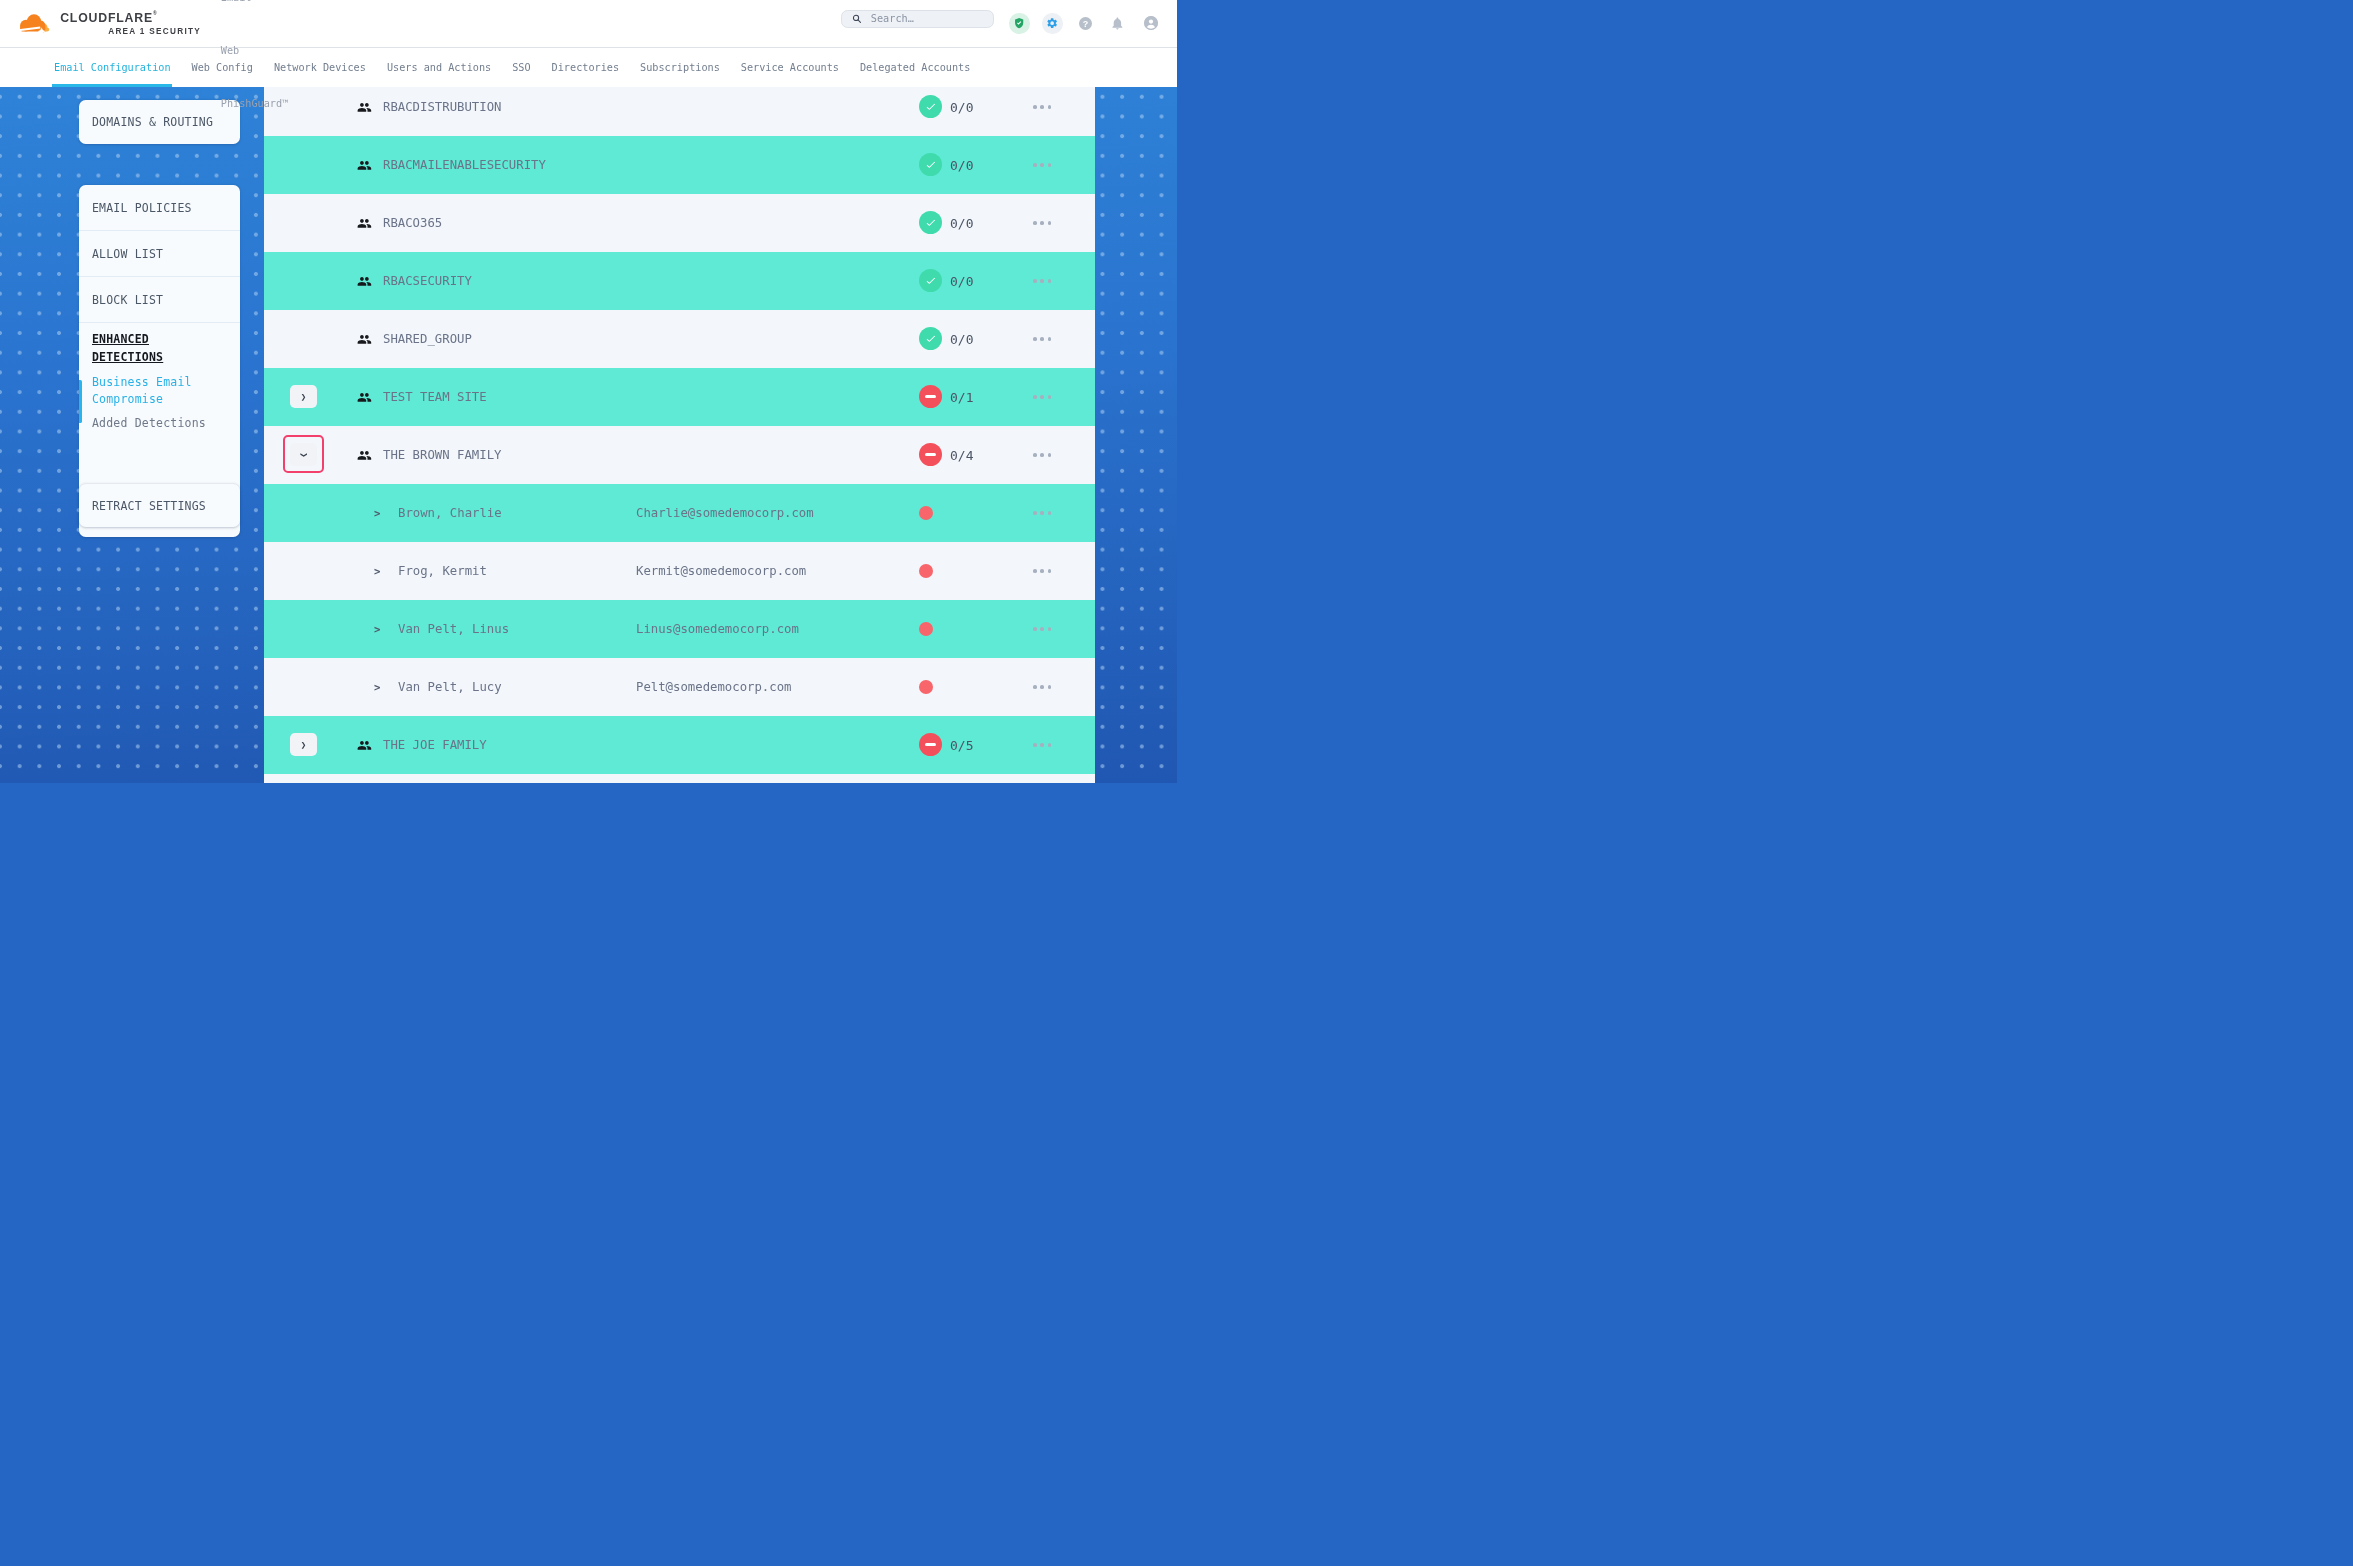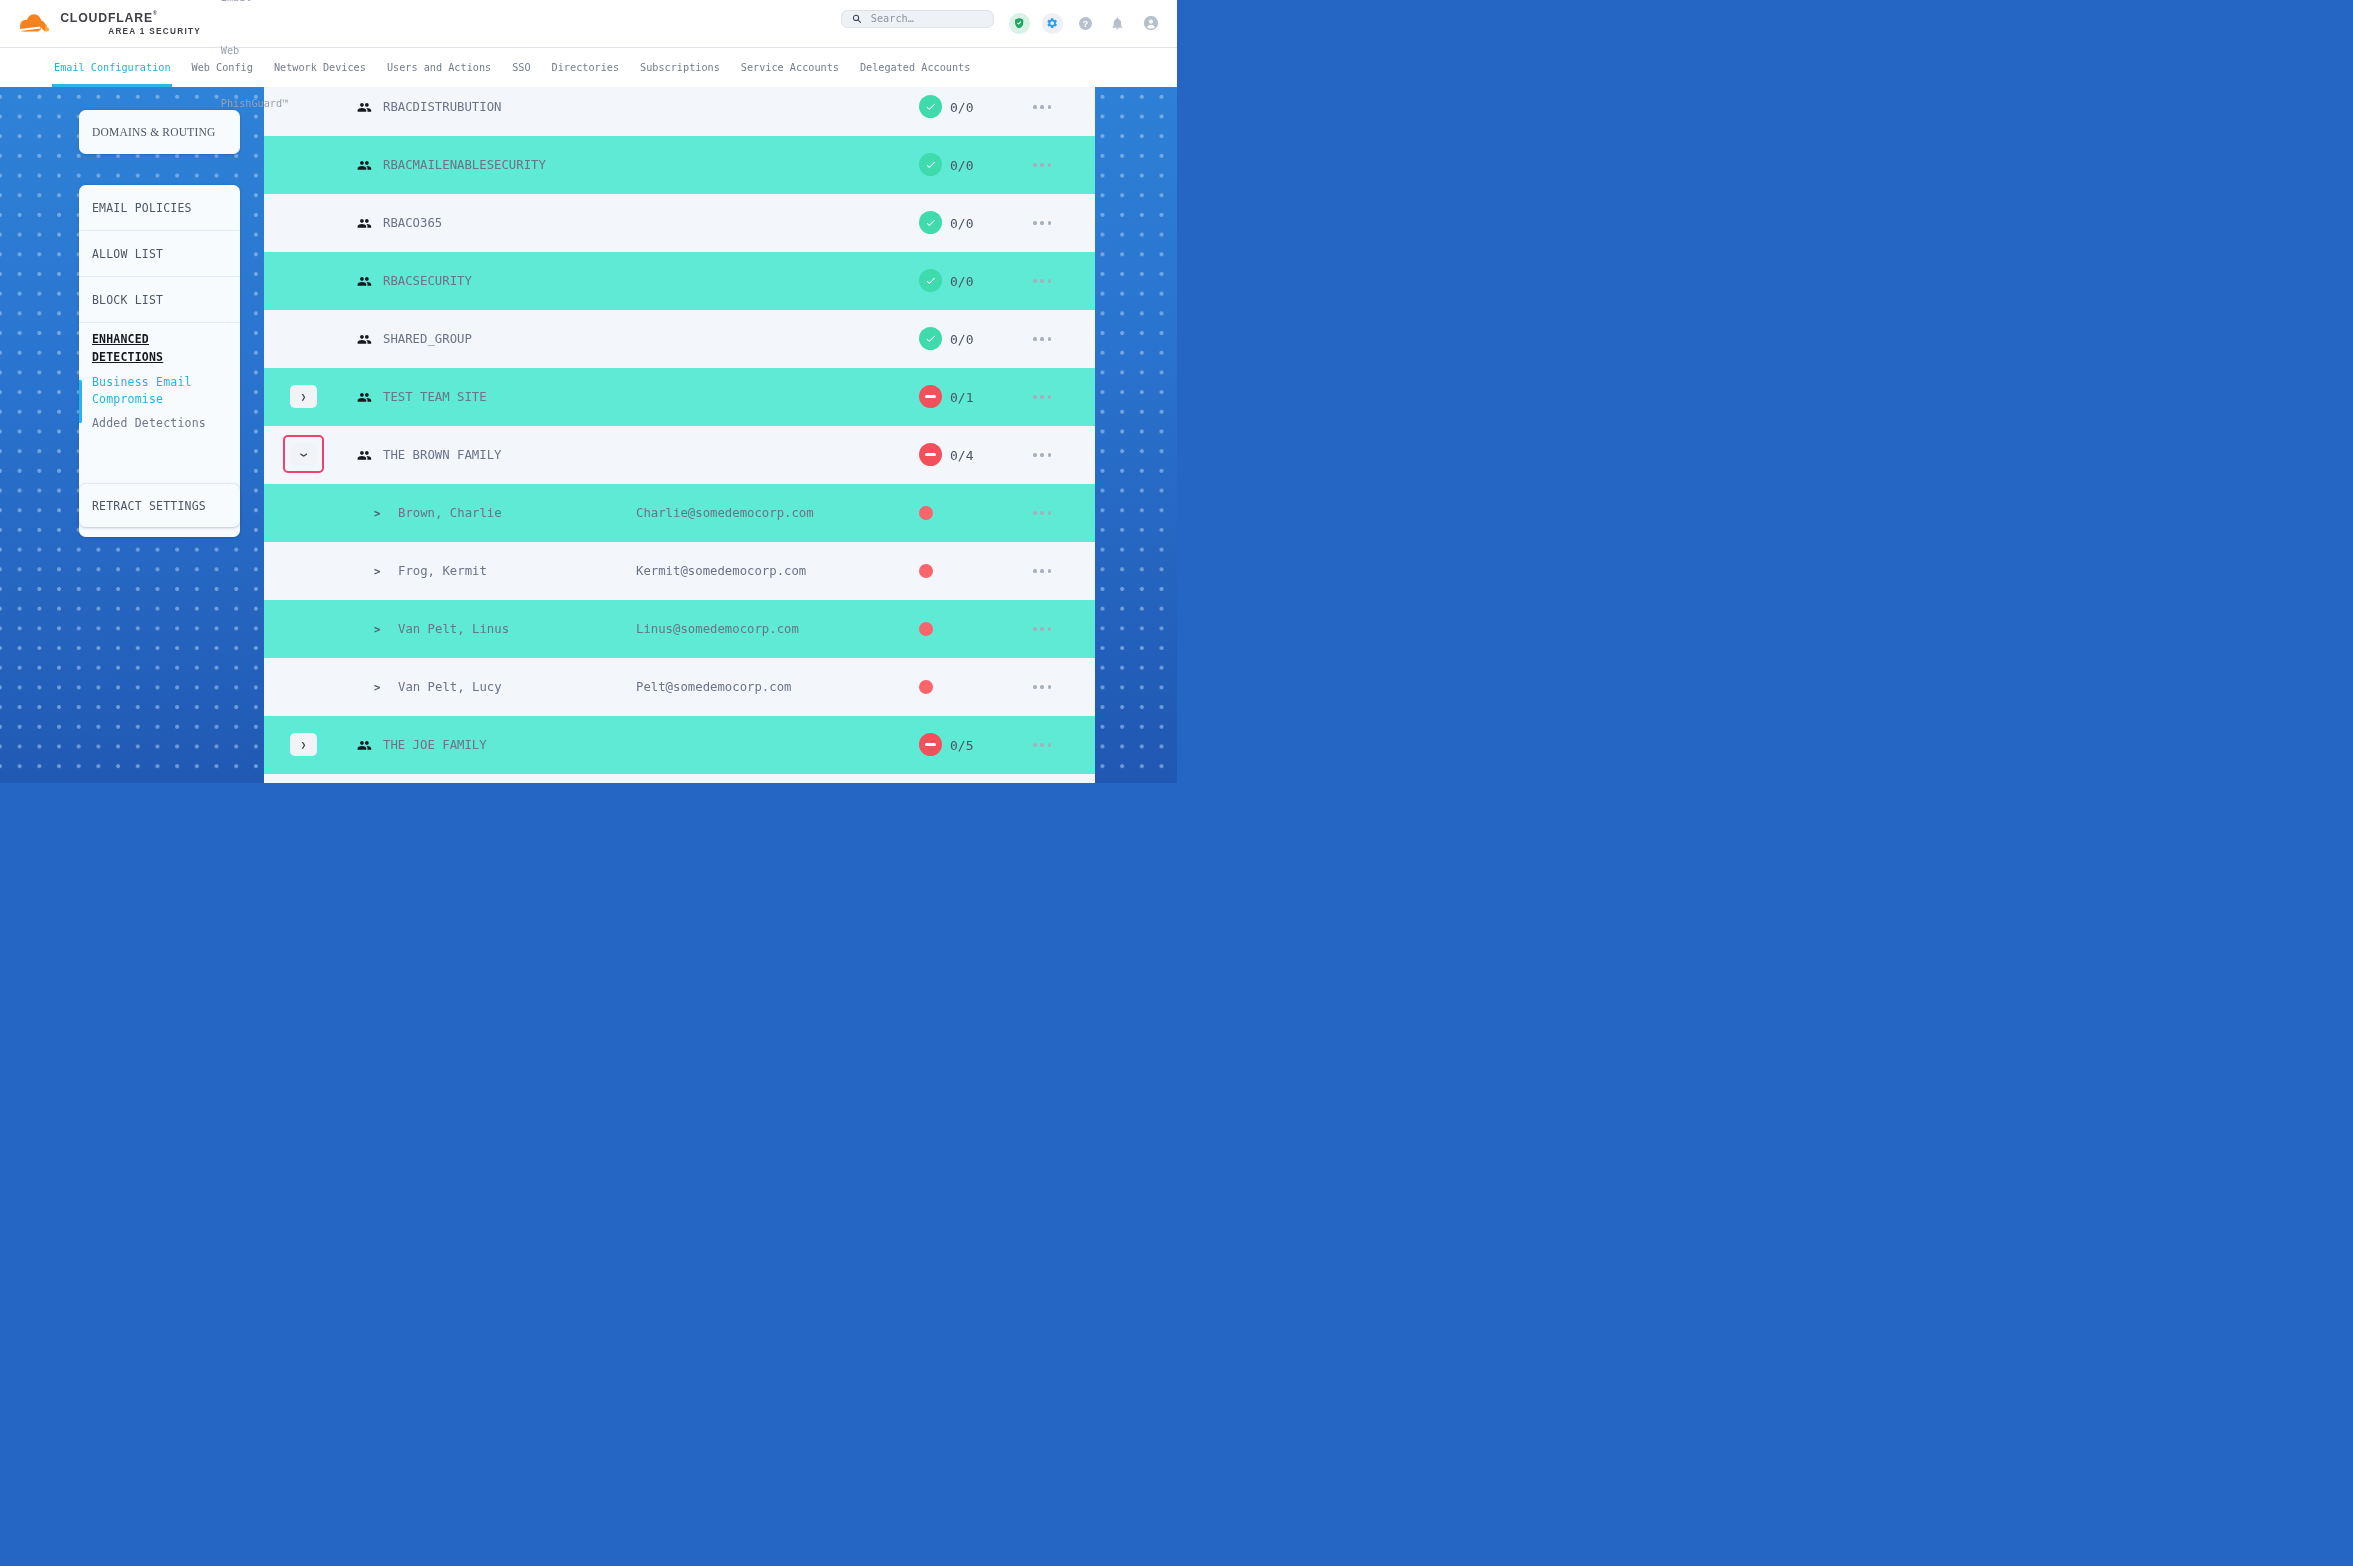--- a/index.html
+++ b/index.html
@@ -54,21 +54,21 @@
   .tab{display:flex;align-items:center;position:relative;color:#727e8e;font-size:10.2px;cursor:pointer;white-space:nowrap;}
   .tab + .tab{margin-left:21px;}
   .tab:first-child{margin-left:54px;}
   .tab.active{color:#24b3dd;}
   .tab.active::after{content:"";position:absolute;left:-1.6px;right:-1.6px;bottom:0;height:3.3px;background:#29b8e8;}
   
   .card{
     position:absolute;left:79px;width:161px;background:#f8fbfd;border-radius:6.6px;z-index:6;
     box-shadow:0 0.8px 2.5px rgba(10,40,80,.25);color:#4b5767;font-size:11.5px;letter-spacing:0.2px;
   }
-  #card-domains{top:110px;height:44px;font-family:Liberation Serif, serif;}
+  #card-domains{top:100px;height:44px;}
   #card-policies{top:185px;height:352px;}
   #card-retract{top:484px;height:43px;}
   .single{display:flex;align-items:center;height:100%;padding-left:13px;cursor:pointer;}
   .section{padding-left:13px;display:flex;align-items:center;border-bottom:1.2px solid #e3ecf4;box-sizing:border-box;cursor:pointer;}
   .s1{height:46px;} .s2{height:46px;} .s3{height:46px;}
   .enhanced{position:relative;padding:8.2px 11.5px 0 13px;display:block;height:134px;box-sizing:border-box;}
   .enh-title{color:#15181e;font-weight:bold;line-height:1.55;width:98px;text-decoration:underline;}
   .bec{color:#28b1e6;line-height:1.5;margin-top:7.4px;width:111px;cursor:pointer;}
   .added{color:#6e7889;margin-top:7.4px;cursor:pointer;}
   .cyan-bar{position:absolute;left:0;top:57px;width:3.3px;height:43px;background:#29b5ea;border-radius:0 1.6px 1.6px 0;}

